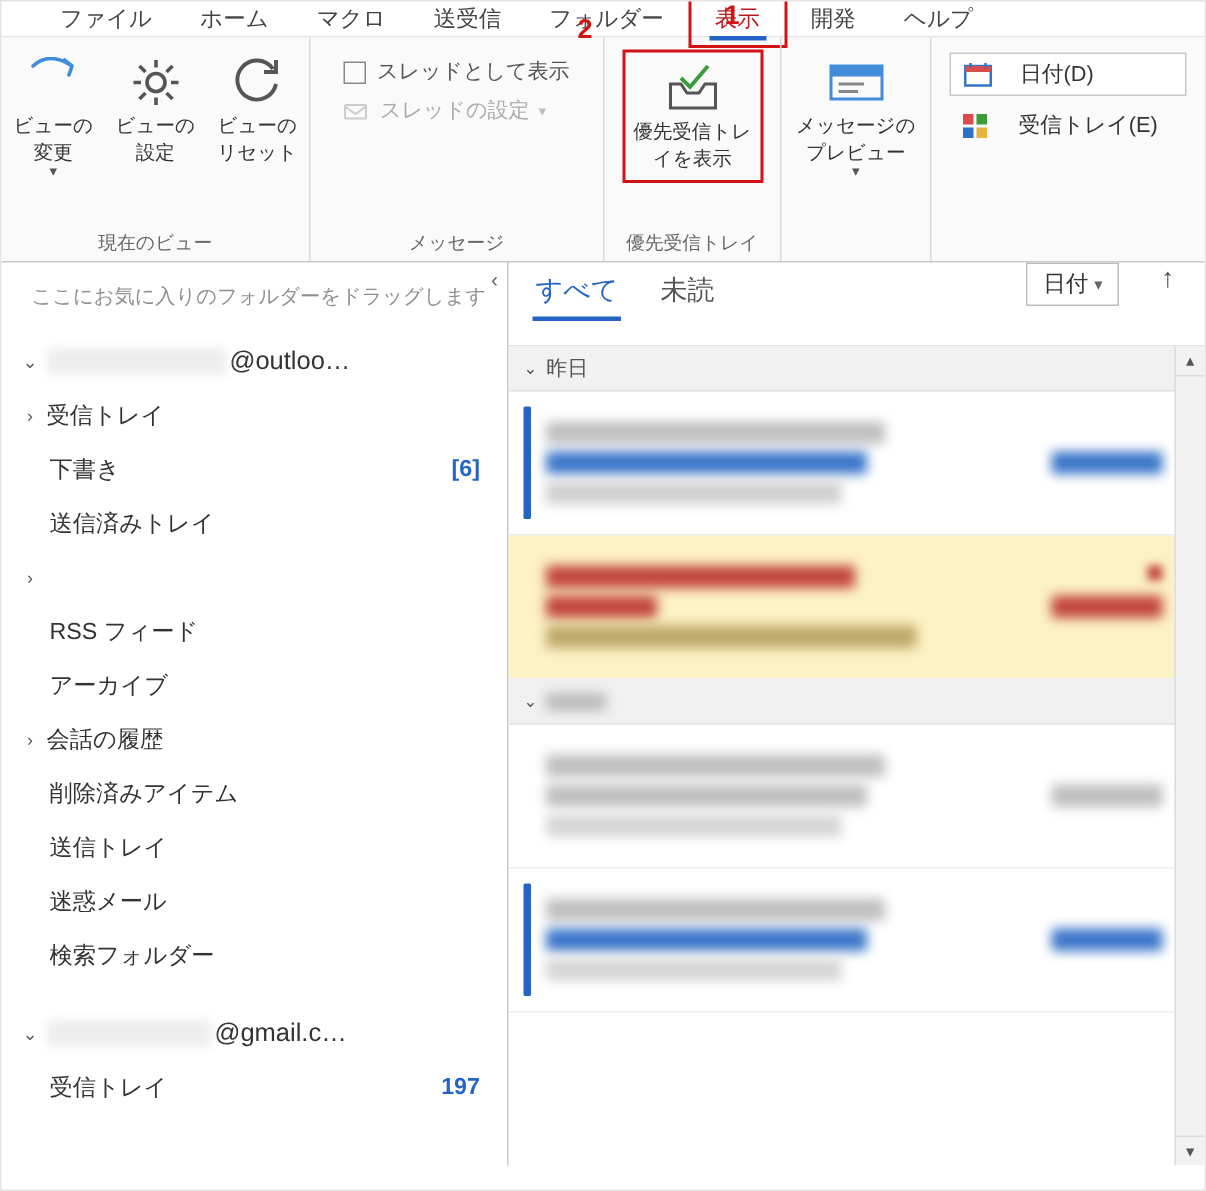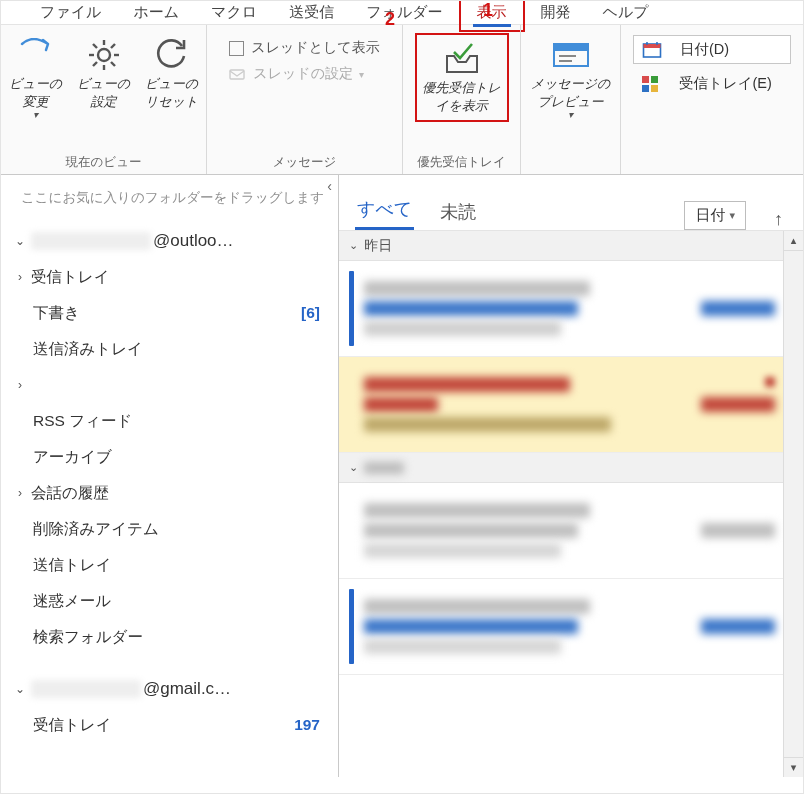--- a/index.html
+++ b/index.html
@@ -20,21 +20,21 @@
   .tab{padding:8px 16px;font-size:15px;cursor:pointer;position:relative;color:#444;}
   .tab.active{color:#b91c1c;}
   .tab.active::after{content:"";position:absolute;left:12px;right:12px;bottom:3px;height:3px;background:var(--accent);}
   .callout-box{border:2px solid #d31313;}
   .callout-num{position:absolute;font-weight:700;color:#d31313;font-size:18px;}
   
   .ribbon{display:flex;height:150px;border-bottom:1px solid var(--border);background:var(--ribbon-bg);}
   .ribbon-group{display:flex;flex-direction:column;align-items:center;border-right:1px solid #d9d9d9;position:relative;}
   .ribbon-group .body{flex:1;display:flex;align-items:flex-start;padding:8px 6px 0 6px;gap:4px;}
   .ribbon-group .label{font-size:12.5px;color:#666;height:24px;line-height:24px;}
-  .big-btn{display:flex;flex-direction:column;align-items:center;width:64px;font-size:13px;line-height:1.35;text-align:center;cursor:pointer;padding-top:2px;font-style:italic;}
+  .big-btn{display:flex;flex-direction:column;align-items:center;width:64px;font-size:13px;line-height:1.35;text-align:center;cursor:pointer;padding-top:2px;}
   .big-btn .icon{height:40px;display:flex;align-items:center;justify-content:center;}
   .big-btn .caret{font-size:10px;color:#555;margin-top:-2px;}
   .v-stack{display:flex;flex-direction:column;gap:8px;padding:6px 10px;}
   .check-row{display:flex;align-items:center;gap:7px;font-size:14px;color:#555;}
   .check-row .box{width:15px;height:15px;border:1px solid #888;}
   .thread-settings{display:flex;align-items:center;gap:6px;color:#aaa;font-size:14px;}
   .thread-settings svg{opacity:.4;}
   .small-caret{font-size:10px;color:#bbb;}
   .date-row{display:flex;align-items:center;gap:18px;font-size:14.5px;padding:4px 8px;cursor:pointer;}
   .date-row svg{flex:0 0 auto;}
@@ -46,21 +46,21 @@
   .fav-hint{font-size:13.5px;color:#8f8f8f;padding:14px 14px 10px 0;text-align:right;}
   .tree{flex:1;overflow:hidden;padding:6px 10px 0 10px;}
   .tree-row{display:flex;align-items:center;height:36px;font-size:15.5px;cursor:pointer;gap:2px;}
   .tree-row .chev{width:18px;text-align:center;color:#555;font-size:12px;}
   .tree-row.indent{padding-left:22px;}
   .tree-row .txt{flex:1;white-space:nowrap;overflow:hidden;text-overflow:ellipsis;}
   .tree-row.account .txt{font-size:17px;}
   .tree-row .count{color:var(--accent);font-weight:700;padding:0 8px;}
   .blur-box{display:inline-block;height:18px;border-radius:2px;background:#eee;filter:blur(3px);}
   .list{flex:1;display:flex;flex-direction:column;position:relative;}
-  .list-header{display:flex;align-items:flex-end;height:56px;padding:0 16px;border-bottom:1px solid var(--light-border);gap:24px;}
+  .list-header{display:flex;align-items:flex-start;height:56px;padding:0 16px;border-bottom:1px solid var(--light-border);gap:24px;}
   .lh-tab{font-size:18px;color:#555;cursor:pointer;padding:6px 2px;}
   .lh-tab.active{color:var(--accent);border-bottom:3px solid var(--accent);}
   .spacer{flex:1;}
   .sort-btn{display:flex;align-items:center;gap:4px;border:1px solid #bdbdbd;padding:4px 10px;font-size:15px;cursor:pointer;background:#fff;}
   .sort-btn .c{font-size:11px;color:#666;}
   .arrow-up{font-size:18px;color:#555;cursor:pointer;padding:0 4px;}
   .scroll-area{flex:1;overflow:hidden;position:relative;}
   .scrollbar{position:absolute;right:0;top:0;bottom:0;width:20px;border-left:1px solid #dcdcdc;background:#f2f2f2;display:flex;flex-direction:column;}
   .scrollbar .sb-btn{height:20px;display:flex;align-items:center;justify-content:center;font-size:11px;color:#555;cursor:pointer;border-bottom:1px solid #dcdcdc;}
   .scrollbar .sb-btn:last-child{border-top:1px solid #dcdcdc;border-bottom:none;margin-top:auto;}

